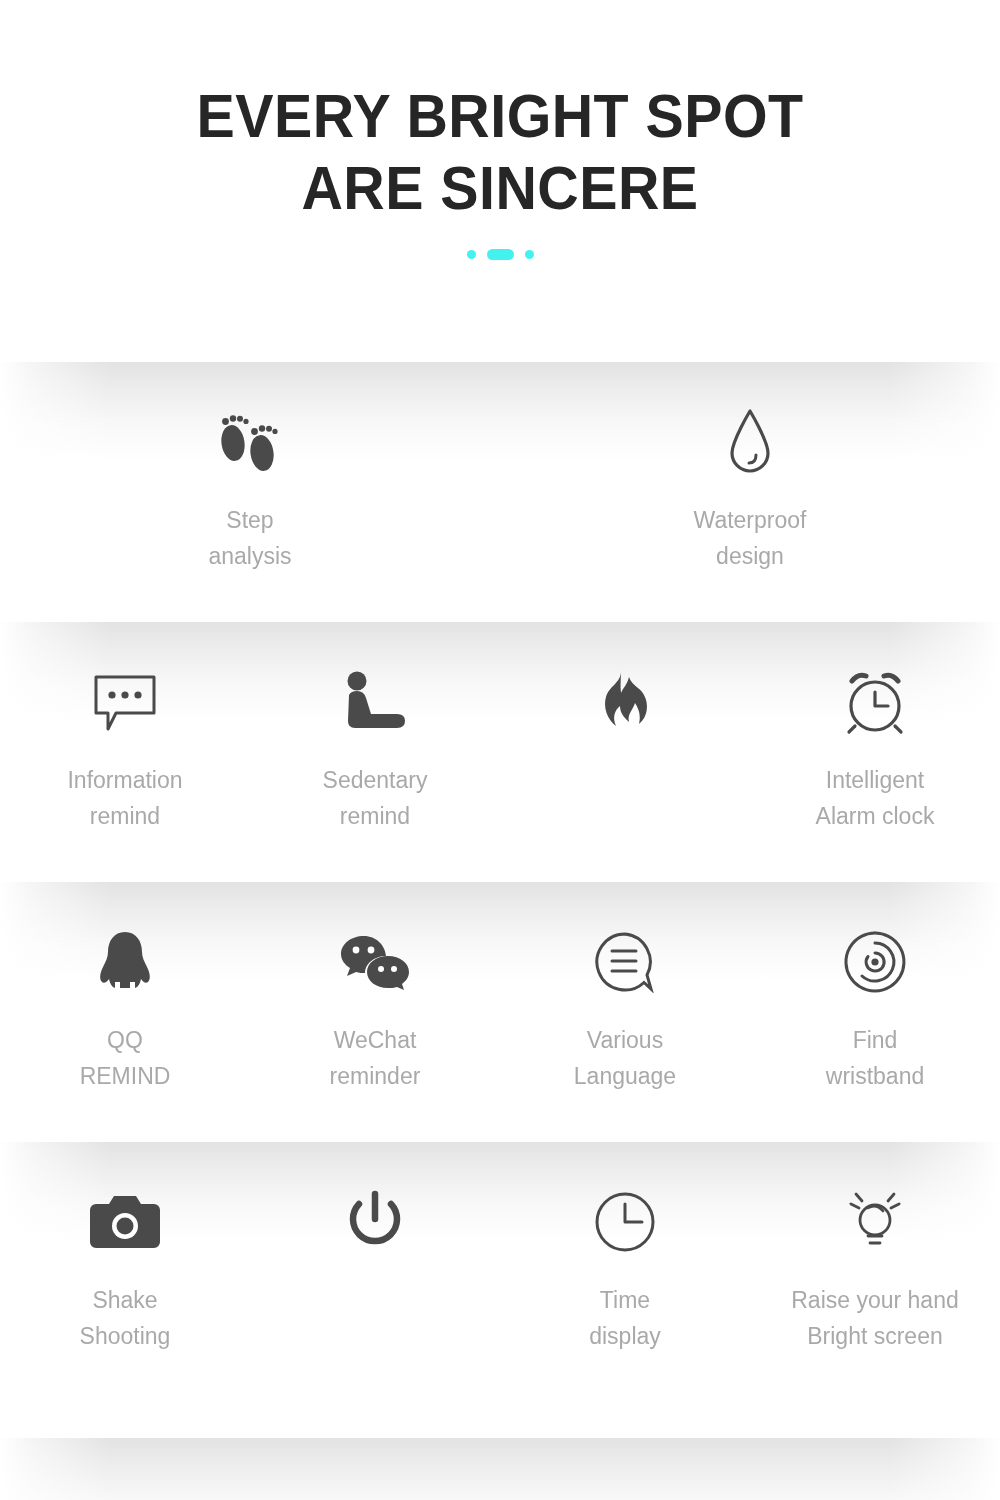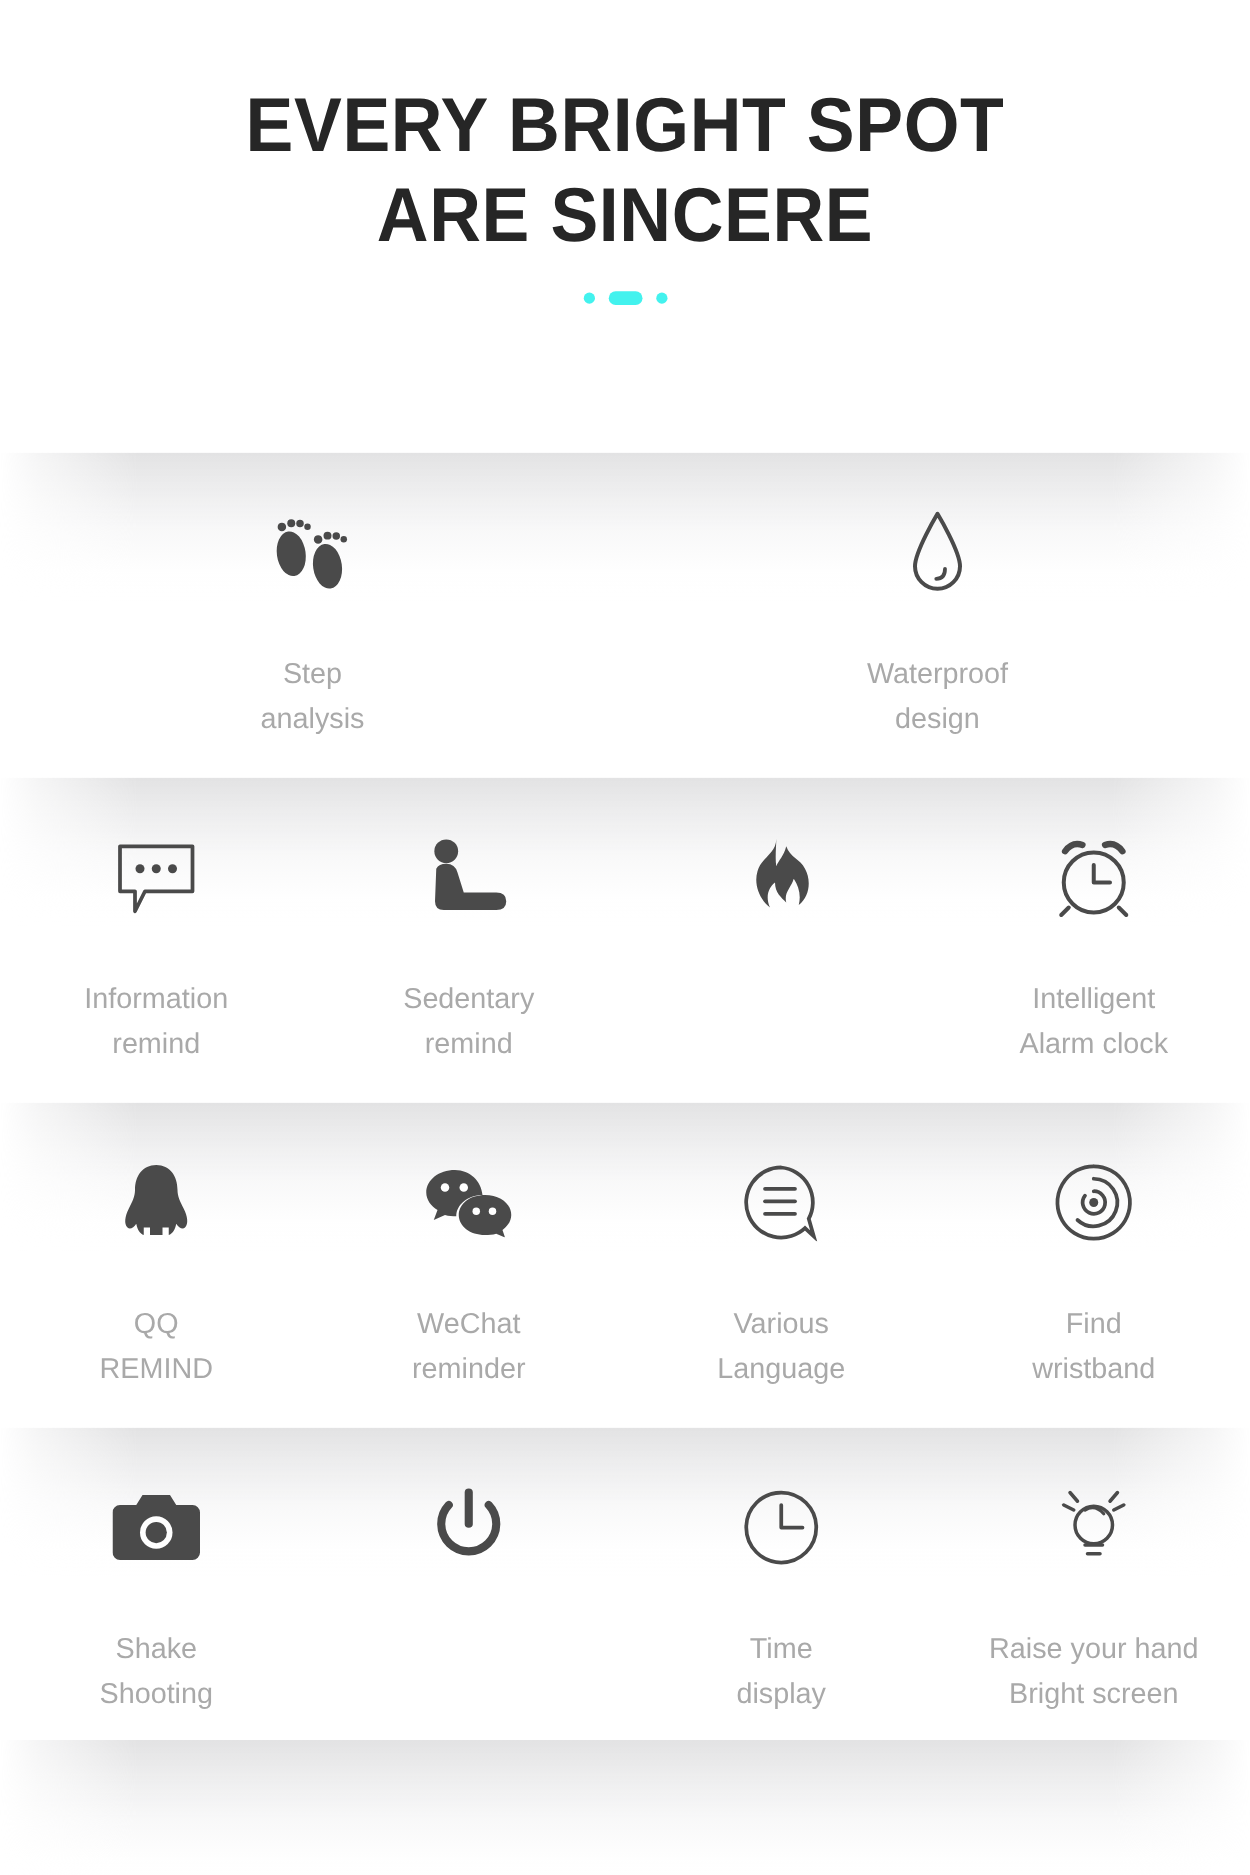--- a/index.html
+++ b/index.html
@@ -10,21 +10,21 @@
     width: 1000px;
     height: 1500px;
     background: #ffffff;
     font-family: "Liberation Sans", sans-serif;
     overflow: hidden;
     position: relative;
   }
 
   
   .header {
-    padding-top: 64px;
+    padding-top: 80px;
     text-align: center;
   }
   .title {
     color: #262626;
     font-family: "Liberation Sans", sans-serif;
     font-weight: bold;
     font-size: 61px;
     line-height: 72px;
     letter-spacing: 0.5px;
     text-transform: uppercase;
@@ -61,21 +61,21 @@
     position: absolute;
     top: 362px;
     left: 0;
     width: 1000px;
   }
   .band {
     position: relative;
     width: 1000px;
     height: 260px;
   }
-  .band-4 { height: 250px; }
+  .band-4 { height: 296px; }
   .band-empty { height: 120px; }
 
   
   .band-bg {
     position: absolute;
     top: 0;
     left: 0;
     right: 0;
     height: 120px;
     background:
@@ -115,21 +115,21 @@
     align-items: center;
   }
   .cell-icon {
     height: 68px;
     display: flex;
     align-items: center;
     justify-content: center;
   }
   .cell-icon svg { display: block; }
   .cell-label {
-    margin-top: 44px;
+    margin-top: 26px;
     text-align: center;
     color: #a9a9a9;
     font-size: 23px;
     line-height: 36px;
     font-family: "Liberation Sans", sans-serif;
     font-weight: normal;
     white-space: pre-line;
   }
 </style>
 </head>

